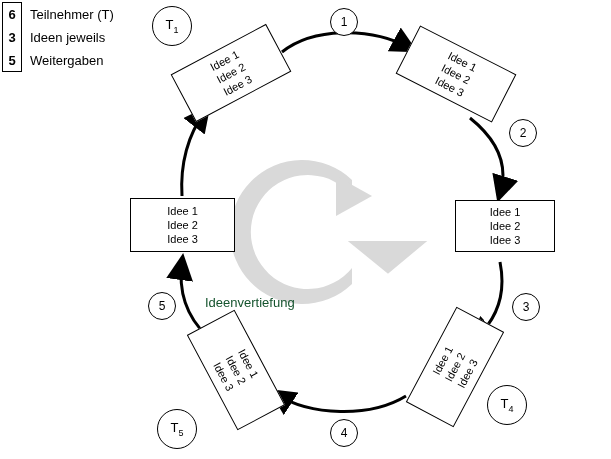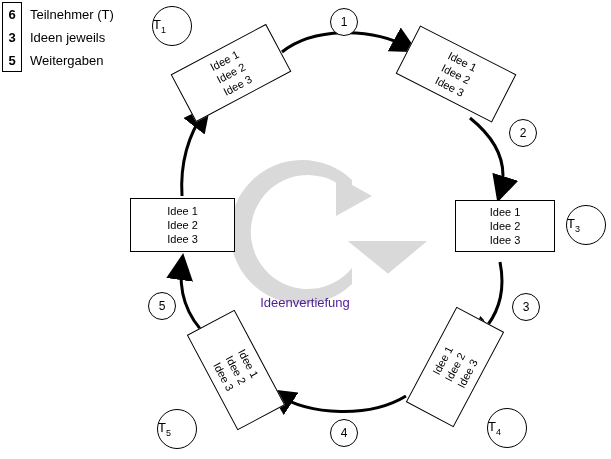--- a/index.html
+++ b/index.html
@@ -56,21 +56,21 @@
   .tnode {
     position: absolute;
     width: 40px;
     height: 40px;
     border-radius: 50%;
     border: 1px solid #000;
     background: #fff;
     box-sizing: border-box;
     display: flex;
     align-items: center;
-    justify-content: flex-start;
+    justify-content: center;
     font-size: 13px;
     color: #000;
   }
   .tnode sub {
     font-size: 9px;
     vertical-align: sub;
   }
 
   .step {
     position: absolute;
@@ -100,23 +100,22 @@
     justify-content: center;
     font-size: 11px;
     line-height: 14px;
     color: #000;
   }
   .card span { display: block; }
 
   .center-label {
     position: absolute;
     width: 200px;
-    text-align: center;
-    font-size: 13px;
-    color: #4c1d95;
+    font-size: 13px;
+    color: #14532d;
   }
   svg.overlay {
     position: absolute;
     left: 0;
     top: 0;
     width: 611px;
     height: 459px;
     pointer-events: none;
   }
 </style>
@@ -160,24 +159,21 @@
     <path d="M406,396 C370,418 310,416 276,394" fill="none" stroke="#000" stroke-width="3" marker-end="url(#ah)"></path>
 
     <path d="M207,336 C186,316 178,292 182,262" fill="none" stroke="#000" stroke-width="3" marker-end="url(#ah)"></path>
 
     <path d="M182,196 C180,164 188,134 205,112" fill="none" stroke="#000" stroke-width="3" marker-end="url(#ah)"></path>
   </svg>
 
   <div class="tnode" style="left:152px; top:6px;">
     <span><span>T</span><sub>1</sub></span>
   </div>
-  <div class="tnode" style="left:566px; top:205px;">
-    <span><span>T</span><sub>3</sub></span>
-  </div>
-  <div class="tnode" style="left:487px; top:408px;">
+  <div class="tnode" style="left:487px; top:385px;">
     <span><span>T</span><sub>4</sub></span>
   </div>
   <div class="tnode" style="left:157px; top:409px;">
     <span><span>T</span><sub>5</sub></span>
   </div>
 
   <div class="step" style="left:330px; top:8px;">1</div>
   <div class="step" style="left:509px; top:119px;">2</div>
   <div class="step" style="left:512px; top:293px;">3</div>
   <div class="step" style="left:330px; top:419px;">4</div>

